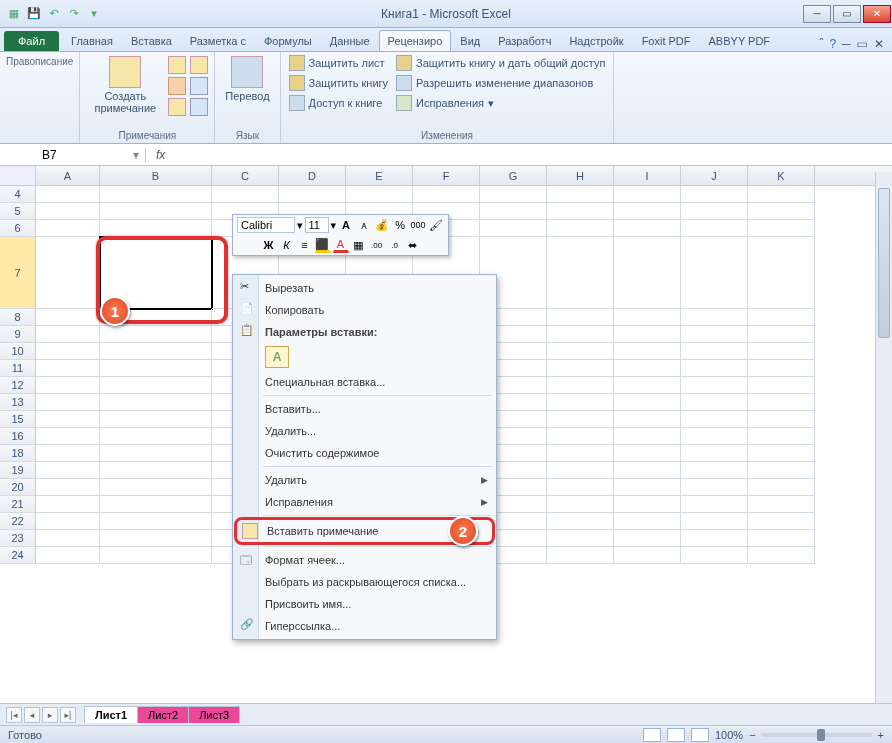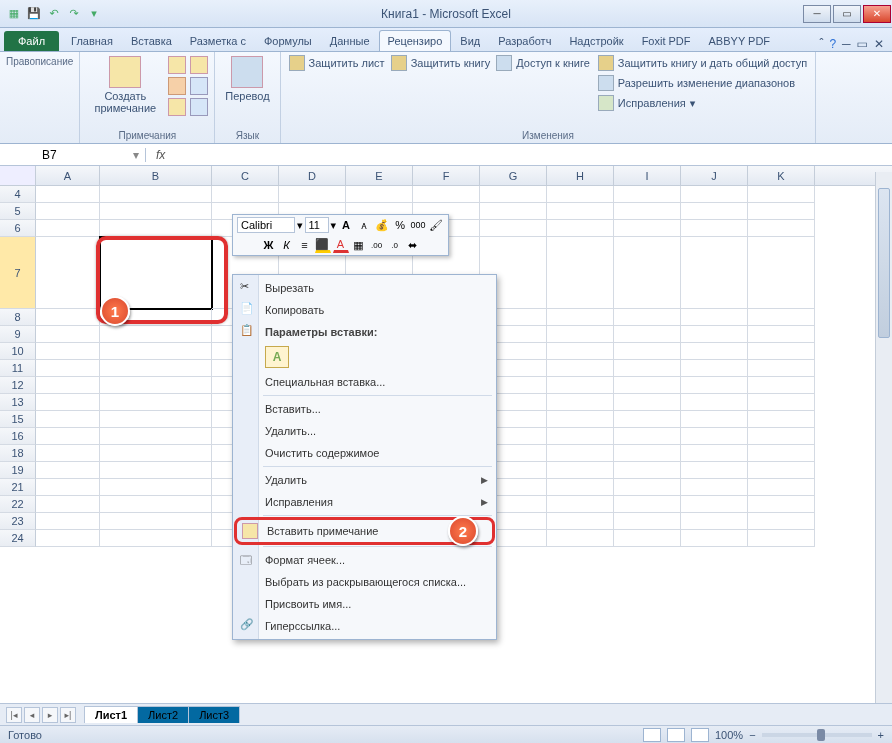--- a/index.html
+++ b/index.html
@@ -68,21 +68,21 @@
 .ctxmenu .mi.hdr { color:#444; font-weight:bold;}
 .ctxmenu .paste-opts { padding-left:30px; height:28px; display:flex; align-items:center;}
 .ctxmenu .paste-opts .opt { width:24px; height:22px; border:1px solid #c6a94d; background:#fff4d0; margin-right:4px; display:flex; align-items:center; justify-content:center; font-weight:bold; color:#7a5; font-size:12px;}
 .ctxmenu .msep { height:1px; background:#d0dae8; margin:2px 2px 2px 28px;}
 .ctxmenu .mi.hl { border:3px solid #e03030; border-radius:8px; margin:-1px; height:28px;}
 
 
 .sheettabs { position:absolute; bottom:18px; left:0; right:0; height:22px; background:#e6ecf5; border-top:1px solid #b5c4d9; display:flex; align-items:center; font-size:11px; padding-left:6px;}
 .sheettabs .nav { display:flex; gap:2px; margin-right:8px;}
 .sheettabs .nav span { width:16px; height:16px; border:1px solid #b5c4d9; background:#f5f7fa; text-align:center; font-size:9px; line-height:14px; color:#666;}
-.sheettabs .stab { padding:2px 10px; background:#0369a1; border:1px solid #b5c4d9; border-bottom:none; margin-right:-1px;}
+.sheettabs .stab { padding:2px 10px; background:#ec4899; border:1px solid #b5c4d9; border-bottom:none; margin-right:-1px;}
 .sheettabs .stab.active { font-weight:bold; background:#fff;}
 
 
 .statusbar { position:absolute; bottom:0; left:0; right:0; height:18px; background:linear-gradient(#e6ecf5,#d6e0ee); border-top:1px solid #b5c4d9; font-size:11px; display:flex; align-items:center; padding:0 8px; color:#3b5375;}
 .statusbar .right { margin-left:auto; display:flex; align-items:center; gap:6px;}
 .statusbar .zslider { width:110px; height:4px; background:#cbd6e5; position:relative;}
 .statusbar .zslider::before { content:''; position:absolute; left:50%; top:-4px; width:8px; height:12px; background:#7a8aa5; border-radius:2px;}
 .viewbtn { width:18px; height:14px; border:1px solid #9db4d1; background:#fff;}
 
 .vscroll { position:absolute; right:0; top:172px; bottom:40px; width:17px; background:#e9edf3; border-left:1px solid #c4cdd9;}
@@ -146,21 +146,21 @@
     <div class="content">
         <div class="bigbtn">
           <div class="bigic" style="background:#cde"></div>
           <span>Перевод</span>
         </div>
       </div>
     <div class="label">Язык</div>
   </div>
   <div class="rgroup" style="flex:0 0 auto">
     <div class="content">
-      <div style="display:flex;flex-direction:row;gap:2px">
+      <div style="display:flex;flex-direction:column;gap:2px">
         <div class="rbtn">
             <span class="ic" style="background:#e6d08a"></span>
             <span>Защитить лист</span>
           </div>
         <div class="rbtn">
             <span class="ic" style="background:#e6d08a"></span>
             <span>Защитить книгу</span>
           </div>
         <div class="rbtn">
             <span class="ic" style="background:#cde"></span>
@@ -375,20 +375,34 @@
         <div class="cell" style="width: 67px;"></div>
         <div class="cell" style="width: 67px;"></div>
         <div class="cell" style="width: 67px;"></div>
         <div class="cell" style="width: 67px;"></div>
         <div class="cell" style="width: 67px;"></div>
         <div class="cell" style="width: 67px;"></div>
         <div class="cell" style="width: 67px;"></div>
       </div>
       <div class="row">
         <div class="rowh">19</div>
+        <div class="cell" style="width: 64px;"></div>
+        <div class="cell" style="width: 112px;"></div>
+        <div class="cell" style="width: 67px;"></div>
+        <div class="cell" style="width: 67px;"></div>
+        <div class="cell" style="width: 67px;"></div>
+        <div class="cell" style="width: 67px;"></div>
+        <div class="cell" style="width: 67px;"></div>
+        <div class="cell" style="width: 67px;"></div>
+        <div class="cell" style="width: 67px;"></div>
+        <div class="cell" style="width: 67px;"></div>
+        <div class="cell" style="width: 67px;"></div>
+      </div>
+      <div class="row">
+        <div class="rowh">20</div>
         <div class="cell" style="width: 64px;"></div>
         <div class="cell" style="width: 112px;"></div>
         <div class="cell" style="width: 67px;"></div>
         <div class="cell" style="width: 67px;"></div>
         <div class="cell" style="width: 67px;"></div>
         <div class="cell" style="width: 67px;"></div>
         <div class="cell" style="width: 67px;"></div>
         <div class="cell" style="width: 67px;"></div>
         <div class="cell" style="width: 67px;"></div>
         <div class="cell" style="width: 67px;"></div>

